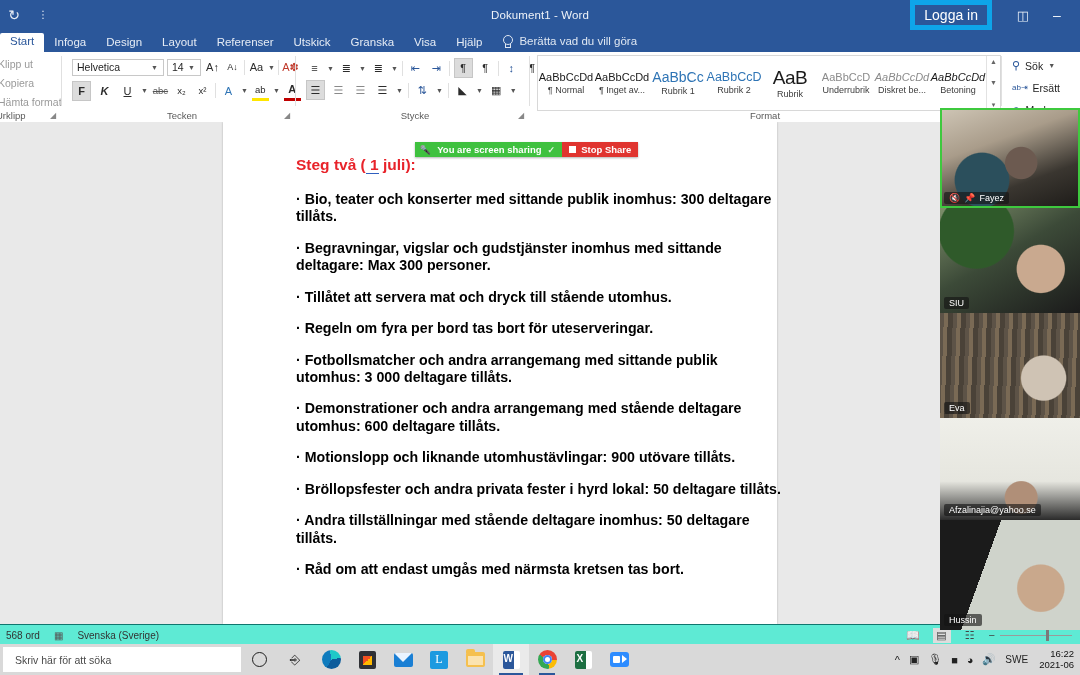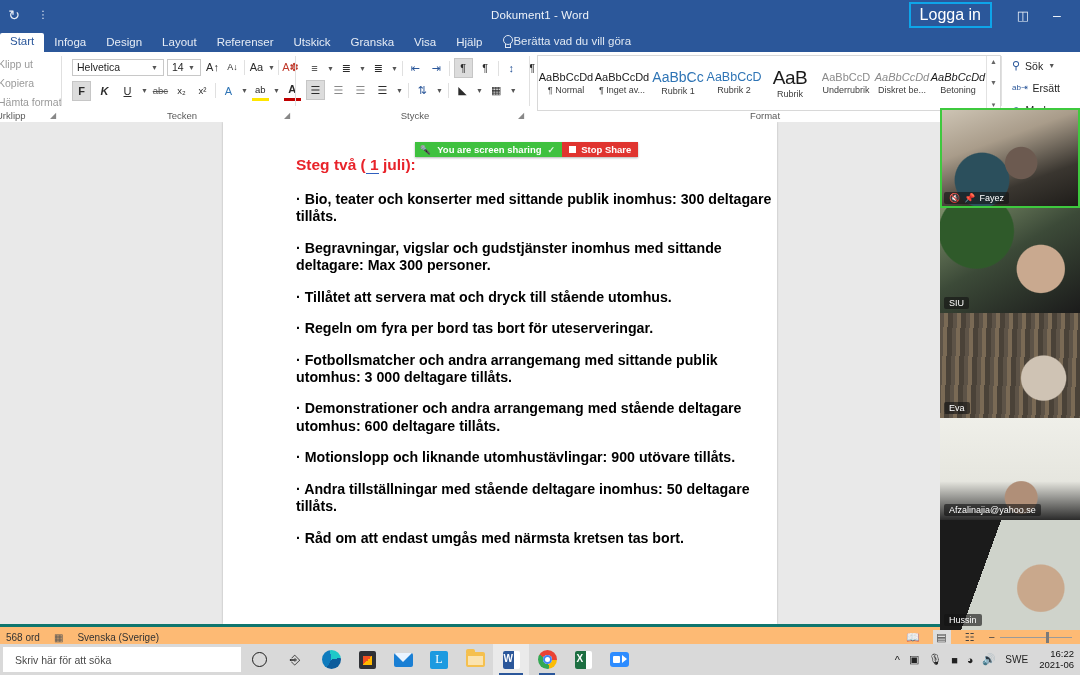--- a/index.html
+++ b/index.html
@@ -18,35 +18,35 @@
   }
   .qat{position:absolute;left:4px;top:4px;display:flex;align-items:center;gap:9px;height:22px;}
   .qat .qicon{width:20px;height:20px;display:flex;align-items:center;justify-content:center;
     font-size:14px;color:#e9eef6;line-height:1;}
   .title-center{
     position:absolute;left:0;top:0;width:1080px;height:30px;line-height:30px;
     text-align:center;font-size:11.5px;color:#eef2f8;letter-spacing:.1px;
   }
   .tb-right{position:absolute;right:6px;top:0;height:30px;display:flex;align-items:center;gap:0px;}
   .signin{
-    border:2px solid #0ea5e9;color:#fff;font-size:16px;padding:3px 9px;
+    border:5px solid #0ea5e9;color:#fff;font-size:14px;padding:3px 9px;
     background:transparent;line-height:1;margin-right:14px;
   }
   .tb-btn{width:34px;height:30px;display:flex;align-items:center;justify-content:center;
     font-size:13px;color:#eaf0f8;}
   .tb-btn.minim{font-size:14px;}
 
   
   .tabs{
     position:absolute;left:0;top:30px;width:1080px;height:22px;background:#2b579a;
     display:flex;align-items:flex-end;font-size:11.5px;color:#e6ecf5;
   }
   .tab{padding:3px 10px 4px 10px;line-height:1;white-space:nowrap;}
   .tab.active{background:#fff;color:#2b579a;border-radius:2px 2px 0 0;padding-bottom:5px;}
-  .tellme{display:flex;align-items:center;padding-left:8px;color:#dfe7f2;}
+  .tellme{display:flex;align-items:center;gap:6px;padding-left:8px;color:#dfe7f2;}
   .bulb{width:13px;height:13px;display:inline-block;position:relative;}
   .bulb:before{content:"";position:absolute;left:2.5px;top:0;width:8px;height:8px;
     border:1.2px solid #dfe7f2;border-radius:50%;}
   .bulb:after{content:"";position:absolute;left:4.5px;top:8.5px;width:4px;height:3px;
     border-left:1.2px solid #dfe7f2;border-right:1.2px solid #dfe7f2;border-bottom:1.2px solid #dfe7f2;}
 
   
   .ribbon{
     position:absolute;left:0;top:52px;width:1080px;height:70px;background:#fff;
     border-bottom:1px solid #d4d4d4;
@@ -157,22 +157,22 @@
       linear-gradient(180deg,#6a5f50,#2e2a24);}
   .v4{background:
       radial-gradient(circle at 58% 78%, #b08f78 0 14%, rgba(0,0,0,0) 15%),
       linear-gradient(180deg,#efefe9 0%,#e6e6df 62%,#2b2b2b 100%);}
   .v5{background:
       radial-gradient(circle at 72% 62%, #c9a88c 0 19%, rgba(0,0,0,0) 20%),
       linear-gradient(110deg,#1b1b1b 0 34%, #cfd3cb 34% 100%);}
 
   
   .statusbar{
-    position:absolute;left:0;top:624px;width:1080px;height:20px;background:#fdba74;
-    border-top:3px solid #0f766e;display:flex;align-items:center;font-size:10px;color:#333;
+    position:absolute;left:0;top:624px;width:1080px;height:20px;background:#5eead4;
+    border-top:1px solid #0f766e;display:flex;align-items:center;font-size:10px;color:#333;
   }
   .sb-left{display:flex;align-items:center;gap:14px;padding-left:6px;}
   .sb-right{margin-left:auto;display:flex;align-items:center;gap:10px;padding-right:8px;}
   .viewbtn{width:18px;height:15px;display:flex;align-items:center;justify-content:center;font-size:11px;color:#444;}
   .viewbtn.on{background:#dddddd;}
   .zoomslider{display:flex;align-items:center;gap:5px;}
   .ztrack{width:72px;height:1px;background:#9a9a9a;position:relative;}
   .zthumb{position:absolute;left:46px;top:-5px;width:3px;height:11px;background:#7a7a7a;}
 
   
@@ -417,20 +417,21 @@
         <div class="doc-h">
           <span>Steg två (</span><span class="ul"> 1</span><span> juli):</span>
         </div>
         <p class="doc-p">· Bio, teater och konserter med sittande publik inomhus: 300 deltagare tillåts.</p>
         <p class="doc-p">· Begravningar, vigslar och gudstjänster inomhus med sittande deltagare: Max 300 personer.</p>
         <p class="doc-p">· Tillåtet att servera mat och dryck till stående utomhus.</p>
         <p class="doc-p">· Regeln om fyra per bord tas bort för uteserveringar.</p>
         <p class="doc-p">· Fotbollsmatcher och andra arrangemang med sittande publik utomhus: 3 000 deltagare tillåts.</p>
         <p class="doc-p">· Demonstrationer och andra arrangemang med stående deltagare utomhus: 600 deltagare tillåts.</p>
         <p class="doc-p">· Motionslopp och liknande utomhustävlingar: 900 utövare tillåts.</p>
+        <p class="doc-p">· Bröllopsfester och andra privata fester i hyrd lokal: 50 deltagare tillåts.</p>
         <p class="doc-p">· Andra tillställningar med stående deltagare inomhus: 50 deltagare tillåts.</p>
         <p class="doc-p">· Råd om att endast umgås med närmsta kretsen tas bort.</p>
 
       </div>
     </div>
   </div>
 
   <div class="share">
     <div class="lft">
       <span class="mic">🎤</span>

